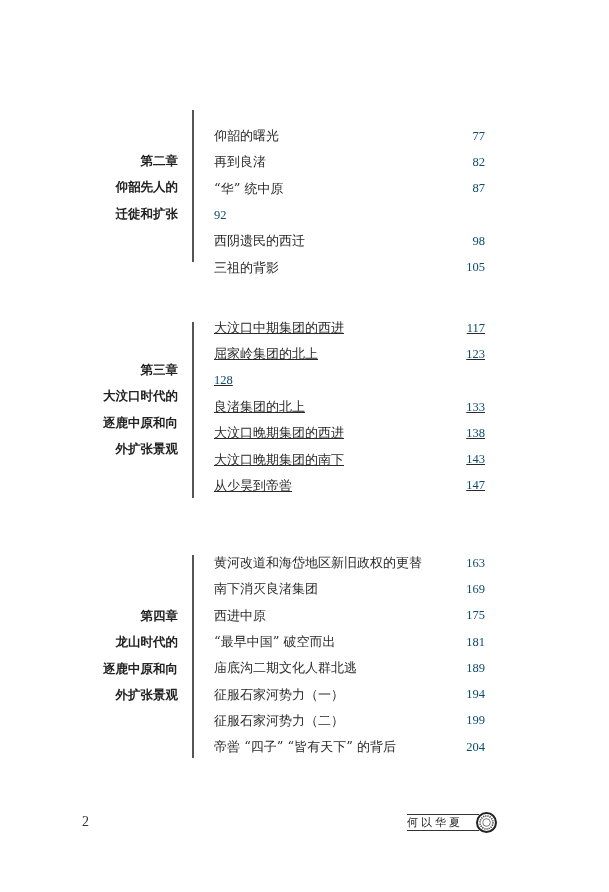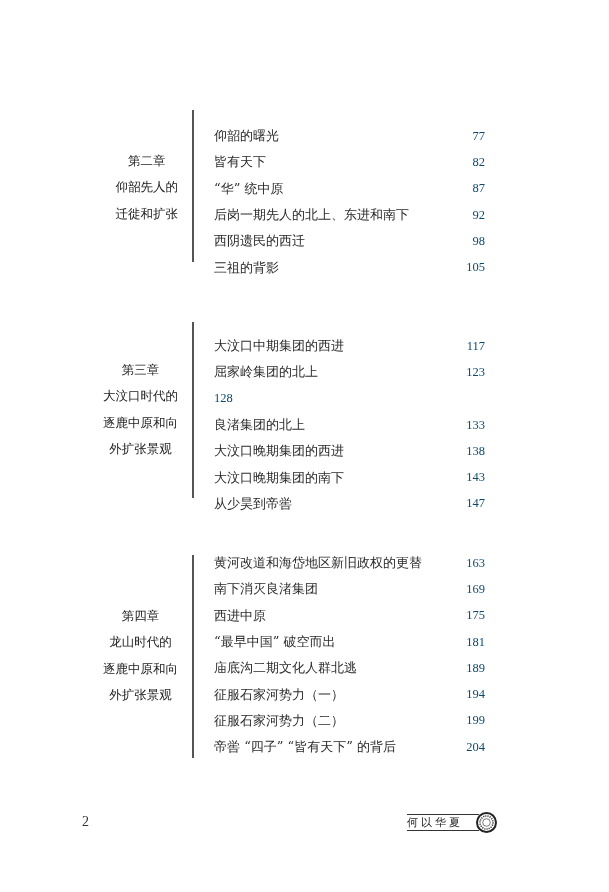--- a/index.html
+++ b/index.html
@@ -16,22 +16,22 @@
       color: #2a2a2a;
     }
     .section {
       position: absolute;
       left: 0;
       width: 609px;
     }
     .chapter-label {
       position: absolute;
       right: 431px; 
-      text-align: center;
-      font-weight: normal;
+      text-align: right;
+      font-weight: bold;
       font-size: 12.5px;
       line-height: 26.3px;
       white-space: nowrap;
       color: #222;
     }
     .chapter-label div {
       height: 26.3px;
     }
     .vline {
       position: absolute;
@@ -110,29 +110,28 @@
     <div>仰韶先人的</div>
     <div>迁徙和扩张</div>
   </div>
   <div class="vline" style="top:110px;height:152px;"></div>
   <div class="entries" style="top:123px;">
     <div class="entry">
         <span>仰韶的曙光</span>
         <span class="num">77</span>
       </div>
     <div class="entry">
-        <span>皆有天下</span>
+        <span>再到良渚</span>
         <span class="num">82</span>
       </div>
     <div class="entry">
         <span>“华” 统中原</span>
         <span class="num">87</span>
       </div>
     <div class="entry">
-        <span>后岗一期先人的北上、东进和南下</span>
         <span class="num">92</span>
       </div>
     <div class="entry">
         <span>西阴遗民的西迁</span>
         <span class="num">98</span>
       </div>
     <div class="entry">
         <span>三祖的背影</span>
         <span class="num">105</span>
       </div>
@@ -140,21 +139,21 @@
 </div>
 
 <div class="section" style="top:0;">
   <div class="chapter-label" style="top:357px;">
     <div>第三章</div>
     <div>大汶口时代的</div>
     <div>逐鹿中原和向</div>
     <div>外扩张景观</div>
   </div>
   <div class="vline" style="top:322px;height:176px;"></div>
-  <div class="entries" style="top:333px;">
+  <div class="entries" style="top:315px;text-decoration:underline;">
     <div class="entry">
         <span>大汶口中期集团的西进</span>
         <span class="num">117</span>
       </div>
     <div class="entry">
         <span>屈家岭集团的北上</span>
         <span class="num">123</span>
       </div>
     <div class="entry">
         <span class="num">128</span>

